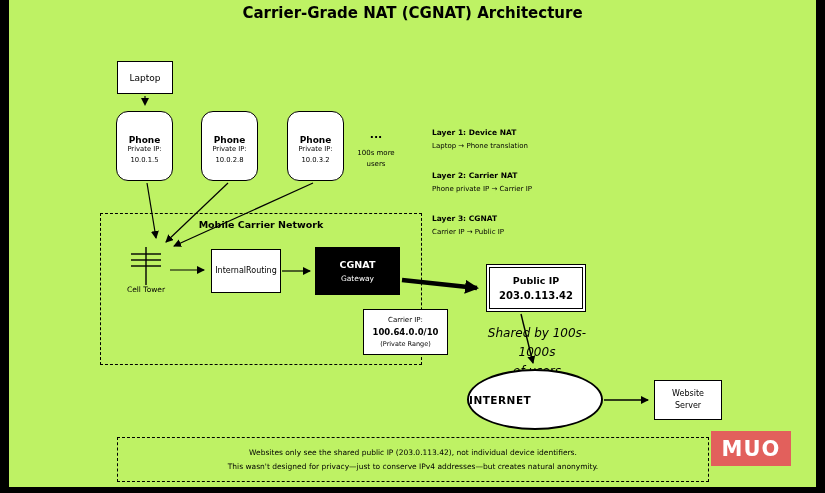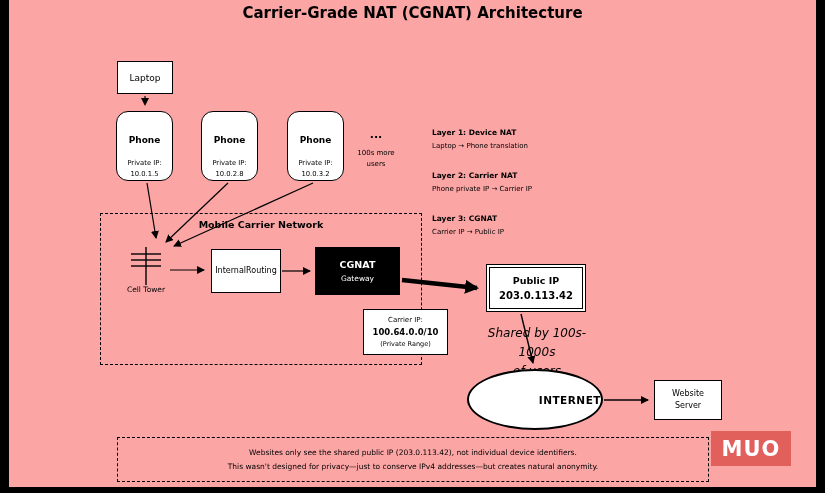--- a/index.html
+++ b/index.html
@@ -1,38 +1,38 @@
 <!DOCTYPE html>
 <html><head>
 <meta charset="utf-8">
 <style>
   * { margin:0; padding:0; box-sizing:border-box; }
   body { background:#fff; }
   .canvas {
-    position:relative; width:825px; height:493px; background:#fca5a5;
+    position:relative; width:825px; height:493px; background:#bef264;
     font-family:"DejaVu Sans", sans-serif; color:#000; overflow:hidden;text-decoration:underline;
   }
   .edge { position:absolute; background:#000; }
   .edge-left { left:0; top:0; width:9px; height:493px; }
   .edge-right { right:0; top:0; width:9px; height:493px; }
   .edge-bottom { left:0; bottom:0; width:825px; height:6px; }
 
   .title {
     position:absolute; left:0; top:4px; width:825px; text-align:center;
     font-size:15px; font-weight:bold;
   }
 
   .box { position:absolute; border:1.2px solid #000; background:#fff; }
   .laptop-box { left:117px; top:61px; width:56px; height:33px;
     display:flex; align-items:center; justify-content:center; font-size:9px; }
 
   .phone-box { width:57px; height:70px; border-radius:12px;
     display:flex; flex-direction:column; align-items:center; padding-top:23px; }
   .phone-box .phone-label { font-size:9px; font-weight:bold; }
-  .phone-box .ip-caption { font-size:6.8px; margin-top:14px; }
+  .phone-box .ip-caption { font-size:6.8px; }
   .phone-box .ip-value { font-size:6.8px; margin-top:3px; }
   .phone-1 { left:116px; top:111px; }
   .phone-2 { left:201px; top:111px; }
   .phone-3 { left:287px; top:111px; }
 
   .more-users { position:absolute; left:350px; top:130px; width:52px; text-align:center; }
   .more-users .dots { font-size:11px; font-weight:bold; line-height:10px; }
   .more-users .more-label { font-size:7px; margin-top:8px; line-height:1.5; }
 
   .layer-note { position:absolute; left:432px; width:180px; }
@@ -68,21 +68,21 @@
   .public-ip-inner { position:absolute; inset:2px; border:1px solid #000;
     display:flex; flex-direction:column; align-items:center; justify-content:center; }
   .public-ip-inner .pip-label { font-size:9.5px; font-weight:bold; }
   .public-ip-inner .pip-value { font-size:10px; font-weight:bold; margin-top:4px; }
 
   .shared-note { position:absolute; left:478px; top:324px; width:118px; text-align:center;
     font-style:italic; font-size:12px; line-height:1.6; }
 
   .internet-ellipse { position:absolute; left:467px; top:369px; width:136px; height:61px;
     border:2px solid #000; border-radius:50%; background:#fff;
-    display:flex; align-items:center; justify-content:flex-end;
+    display:flex; align-items:center; justify-content:flex-start;
     font-size:10.5px; font-weight:bold; letter-spacing:0.5px; }
 
   .server-box { left:654px; top:380px; width:68px; height:40px;
     display:flex; flex-direction:column; align-items:center; justify-content:center;
     font-size:8px; line-height:1.55; }
 
   .keypoint-box { position:absolute; left:117px; top:437px; width:592px; height:45px;
     border:1.5px dashed #000; text-align:center; padding-top:5px; }
   .keypoint-box .kp-title { font-size:8.5px; font-weight:bold; }
   .keypoint-box .kp-line { font-size:7.5px; margin-top:5px; }

